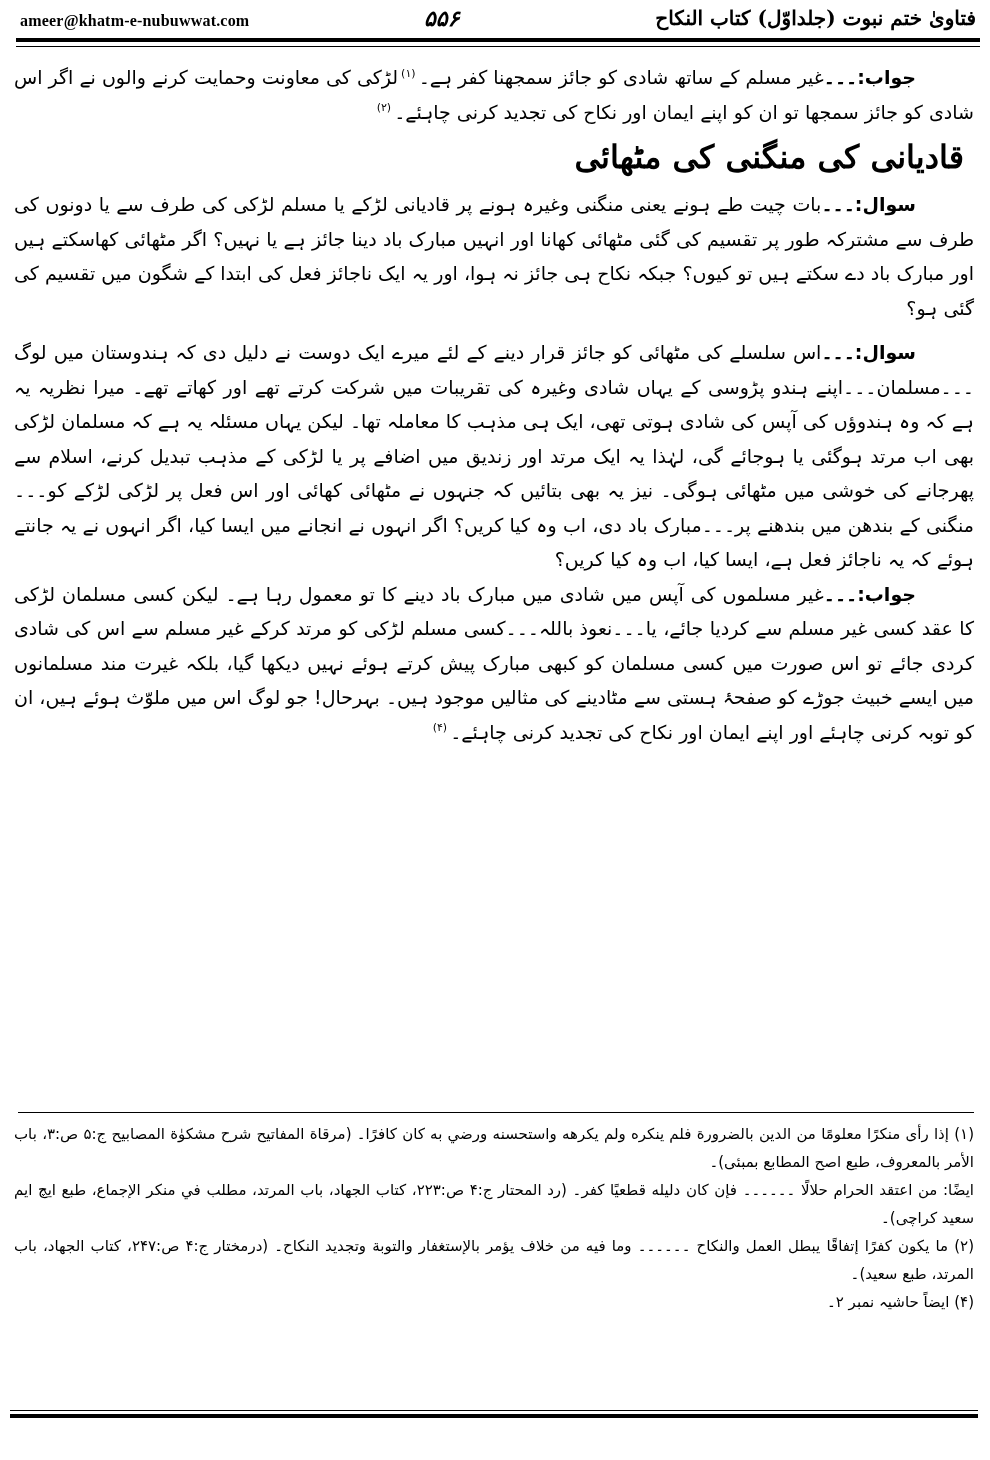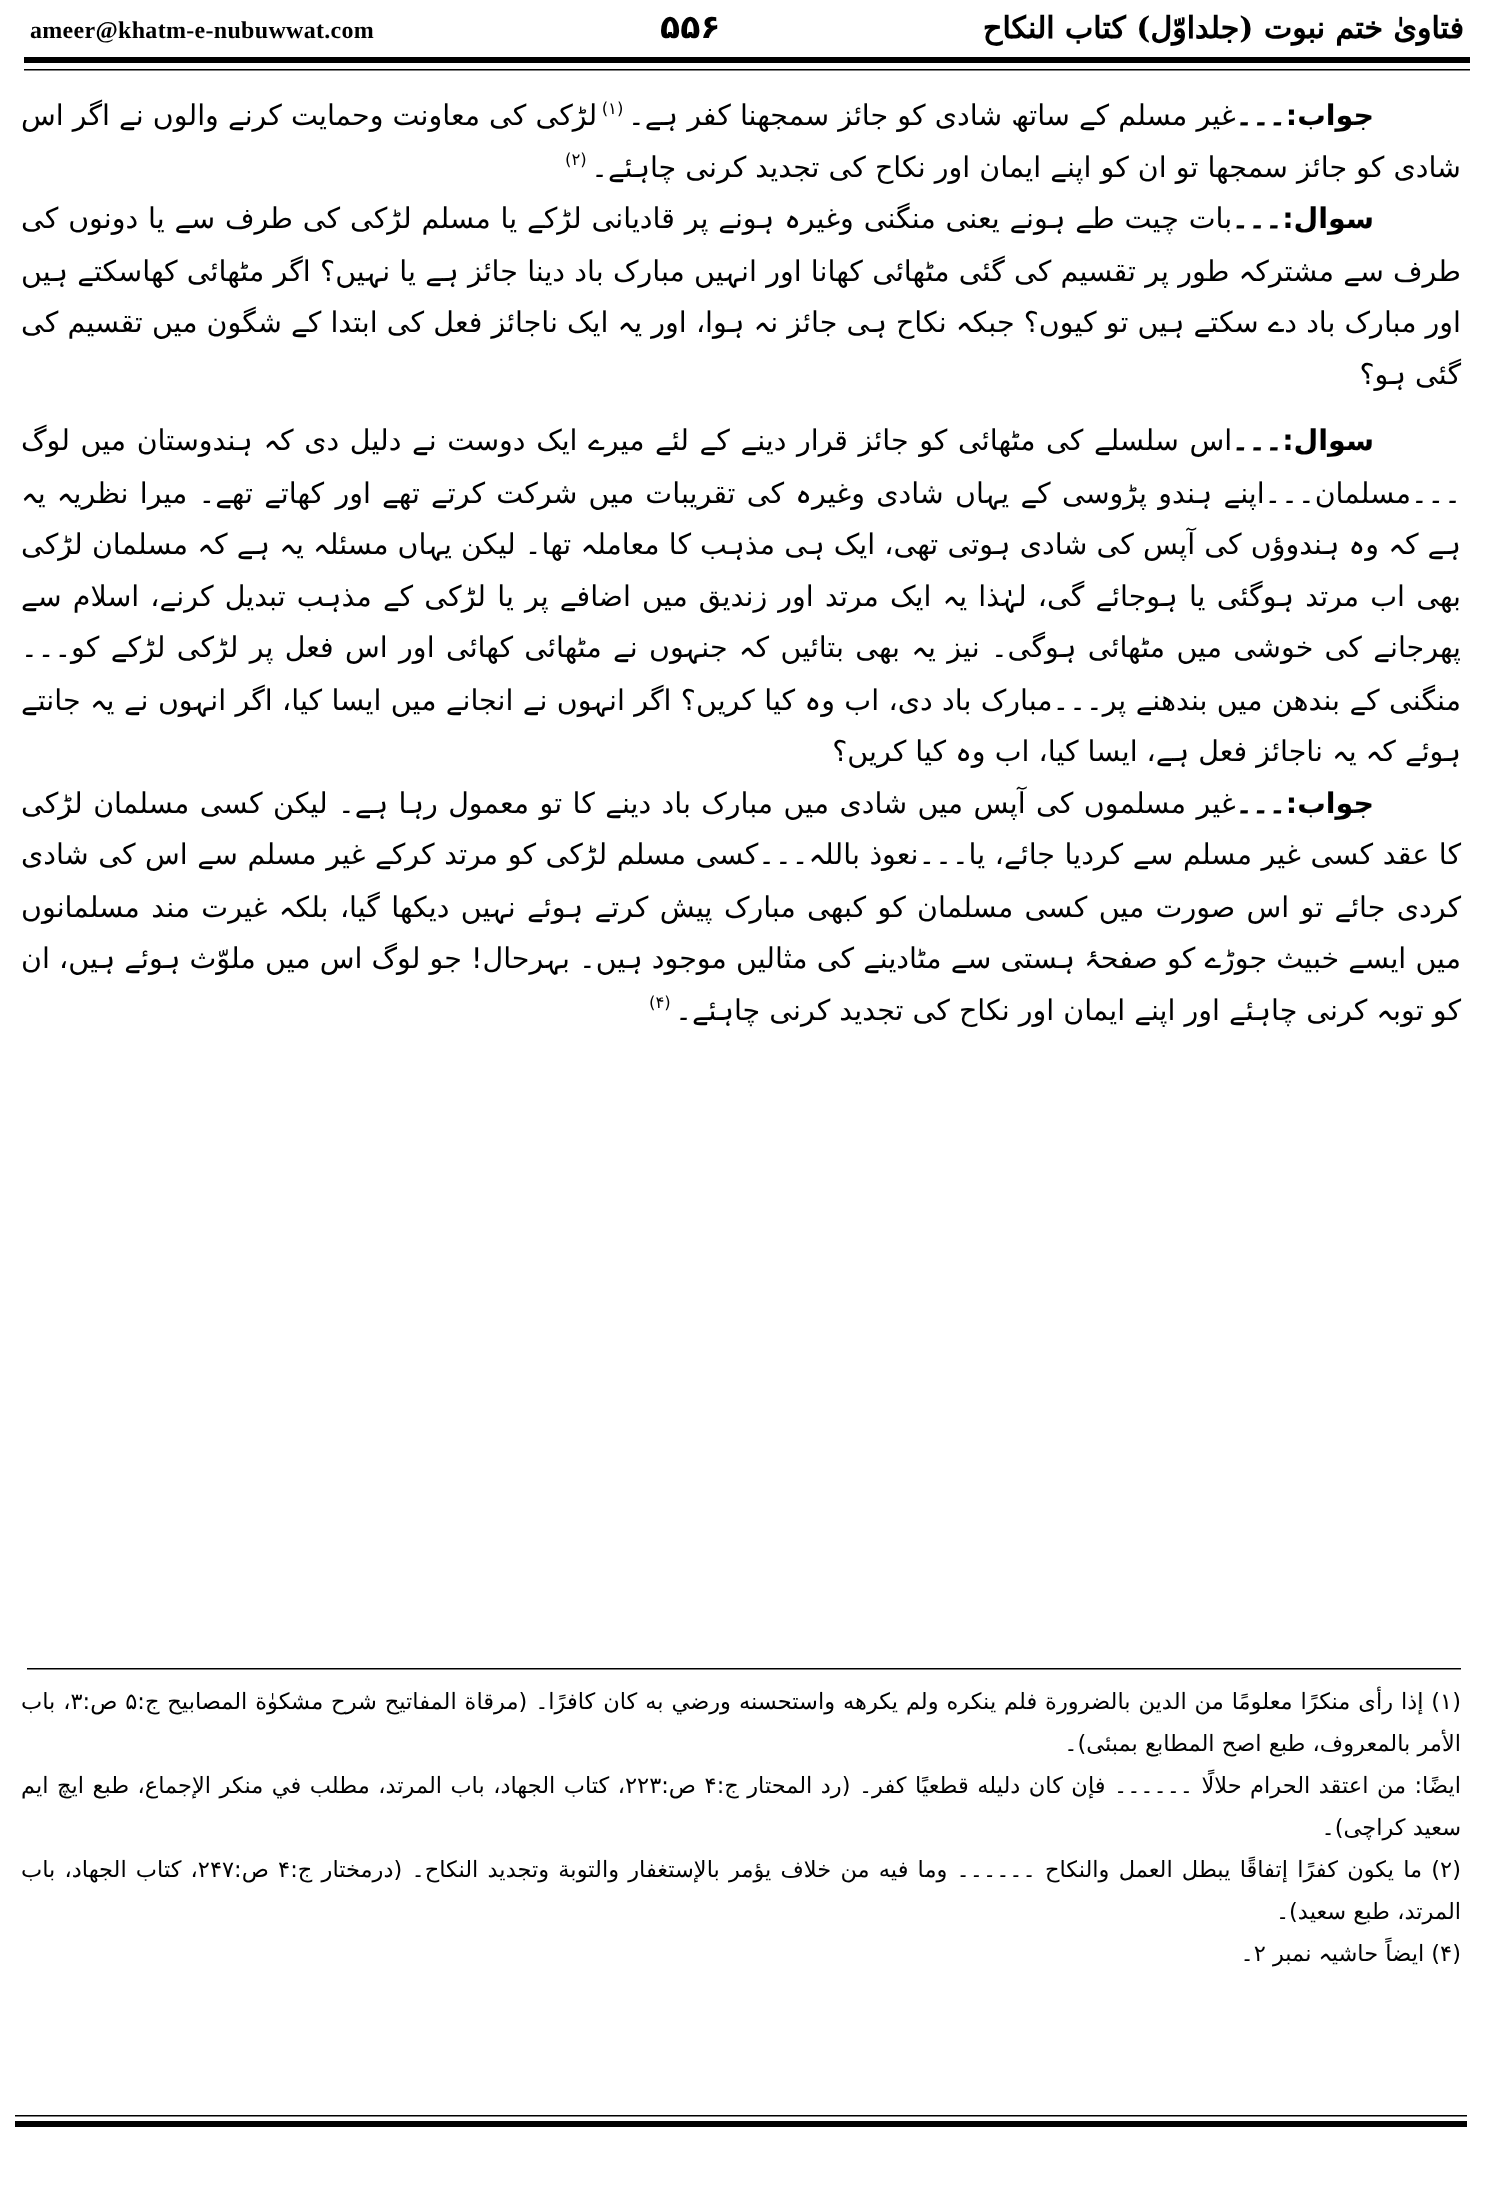--- a/index.html
+++ b/index.html
@@ -2,21 +2,21 @@
 <html><head>
 <meta charset="utf-8">
 <style>
   html, body { margin: 0; padding: 0; background: #ffffff; }
   body { width: 990px; height: 1460px; position: relative; overflow: hidden; color: #000; }
   .page { position: absolute; left: 0; top: 0; width: 990px; height: 1268px; }
 
   
   .hdr { position: absolute; left: 12px; right: 10px; top: 6px; height: 30px; }
   .hdr-email { position: absolute; left: 8px; top: 6px; font-family: "Liberation Serif", serif; font-weight: bold; font-size: 16px; letter-spacing: 0.2px; }
-  .hdr-page { position: absolute; left: 428px; top: 0px; font-family: "DejaVu Sans", sans-serif; font-weight: bold; font-size: 22px; direction: rtl; }
+  .hdr-page { position: absolute; left: 412px; top: 0px; font-family: "DejaVu Sans", sans-serif; font-weight: bold; font-size: 22px; direction: rtl; font-style: italic; }
   .hdr-title { position: absolute; right: 4px; top: 0px; font-family: "DejaVu Serif", serif; font-weight: bold; font-size: 20px; direction: rtl; }
   .rule-double { position: absolute; left: 16px; right: 10px; top: 38px; height: 6px; border-top: 4px solid #000; border-bottom: 1.5px solid #000; box-sizing: border-box; height: 9px; }
 
   
   .body { position: absolute; left: 14px; right: 16px; top: 60px; direction: rtl; text-align: justify; font-family: "DejaVu Sans", sans-serif; font-size: 19px; line-height: 34.5px; }
   .para { margin: 0; text-align-last: right; }
   .para.indent { text-indent: 58px; }
   .label { font-weight: bold; }
   .fn-ref { font-size: 11px; vertical-align: super; line-height: 0; margin: 0 3px; }
   .heading { font-family: "DejaVu Serif", serif; font-weight: bold; font-size: 32px; line-height: 52px; margin: 2px 0 4px 0; text-align: right; padding-right: 10px; }
@@ -46,20 +46,21 @@
     <span class="hdr-title">فتاویٰ ختم نبوت (جلداوّل) کتاب النکاح</span>
   </div>
   <div class="rule-double"></div>
 
   <div class="body">
 
     <p class="para indent">
       <span class="label">جواب:۔۔۔</span><span>غیر مسلم کے ساتھ شادی کو جائز سمجھنا کفر ہے۔</span><span class="fn-ref">(۱)</span><span>لڑکی کی معاونت وحمایت کرنے والوں نے اگر اس شادی کو جائز سمجھا تو ان کو اپنے ایمان اور نکاح کی تجدید کرنی چاہئے۔</span><span class="fn-ref">(۲)</span>
     </p>
 
+    <h2 class="heading">قادیانی کی منگنی کی مٹھائی</h2>
 
     <p class="para indent">
       <span class="label">سوال:۔۔۔</span><span>بات چیت طے ہونے یعنی منگنی وغیرہ ہونے پر قادیانی لڑکے یا مسلم لڑکی کی طرف سے یا دونوں کی طرف سے مشترکہ طور پر تقسیم کی گئی مٹھائی کھانا اور انہیں مبارک باد دینا جائز ہے یا نہیں؟ اگر مٹھائی کھاسکتے ہیں اور مبارک باد دے سکتے ہیں تو کیوں؟ جبکہ نکاح ہی جائز نہ ہوا، اور یہ ایک ناجائز فعل کی ابتدا کے شگون میں تقسیم کی گئی ہو؟</span>
     </p>
 
 
     <p class="para indent" style="margin-top:10px">
       <span class="label">سوال:۔۔۔</span><span>اس سلسلے کی مٹھائی کو جائز قرار دینے کے لئے میرے ایک دوست نے دلیل دی کہ ہندوستان میں لوگ ۔۔۔مسلمان۔۔۔اپنے ہندو پڑوسی کے یہاں شادی وغیرہ کی تقریبات میں شرکت کرتے تھے اور کھاتے تھے۔ میرا نظریہ یہ ہے کہ وہ ہندوؤں کی آپس کی شادی ہوتی تھی، ایک ہی مذہب کا معاملہ تھا۔ لیکن یہاں مسئلہ یہ ہے کہ مسلمان لڑکی بھی اب مرتد ہوگئی یا ہوجائے گی، لہٰذا یہ ایک مرتد اور زندیق میں اضافے پر یا لڑکی کے مذہب تبدیل کرنے، اسلام سے پھرجانے کی خوشی میں مٹھائی ہوگی۔ نیز یہ بھی بتائیں کہ جنہوں نے مٹھائی کھائی اور اس فعل پر لڑکی لڑکے کو۔۔۔منگنی کے بندھن میں بندھنے پر۔۔۔مبارک باد دی، اب وہ کیا کریں؟ اگر انہوں نے انجانے میں ایسا کیا، اگر انہوں نے یہ جانتے ہوئے کہ یہ ناجائز فعل ہے، ایسا کیا، اب وہ کیا کریں؟</span>
     </p>
 

